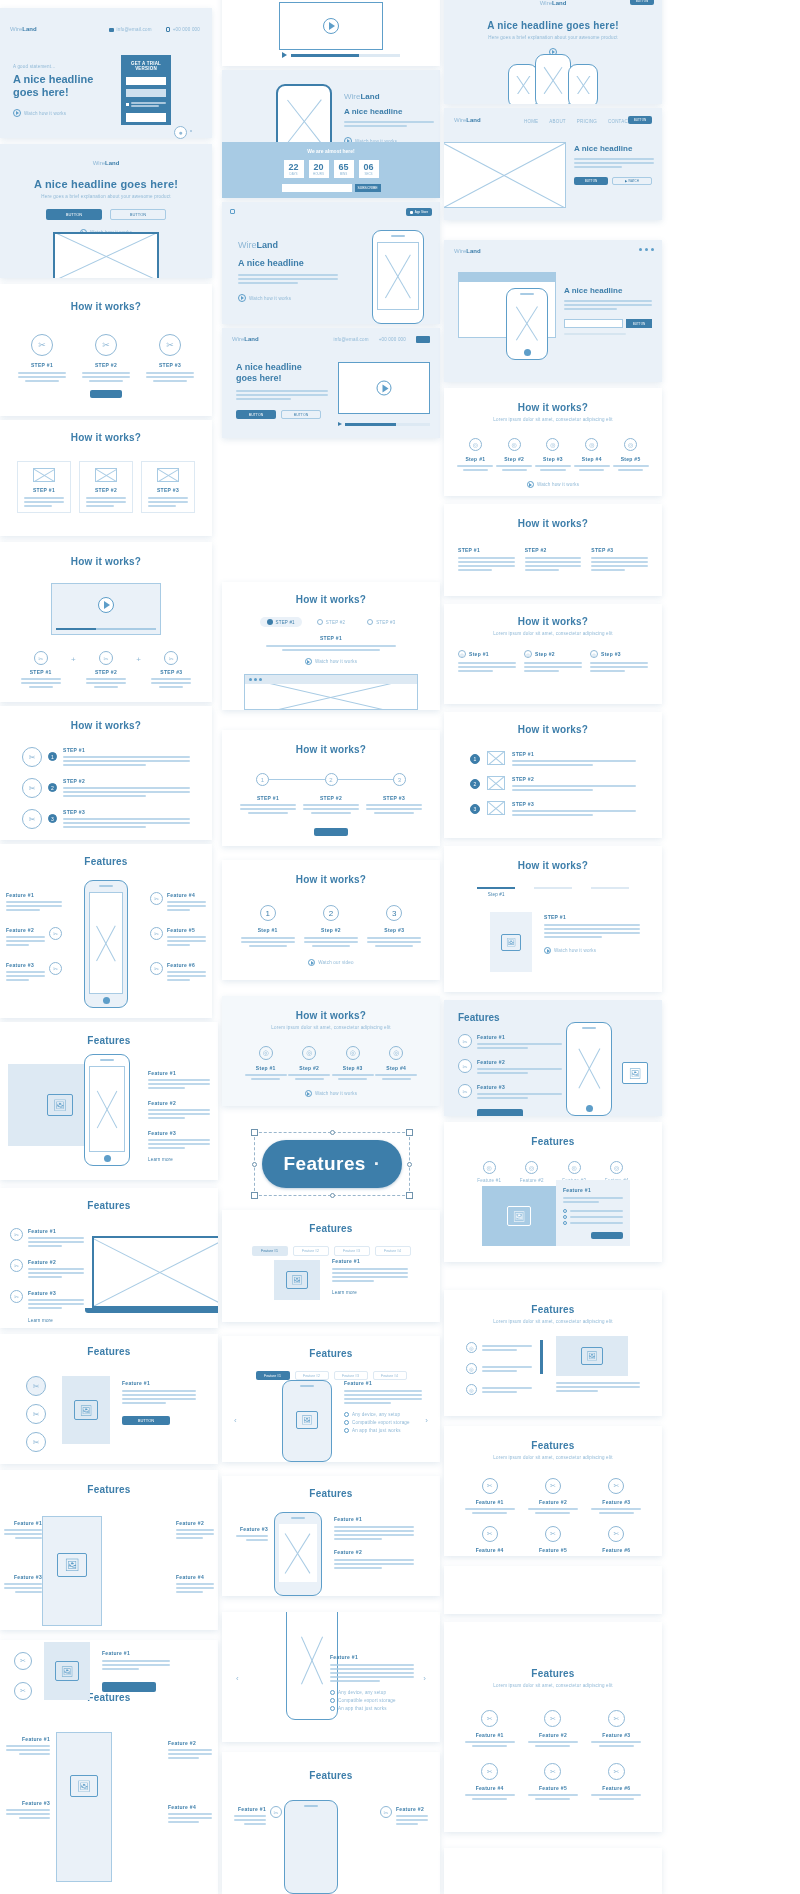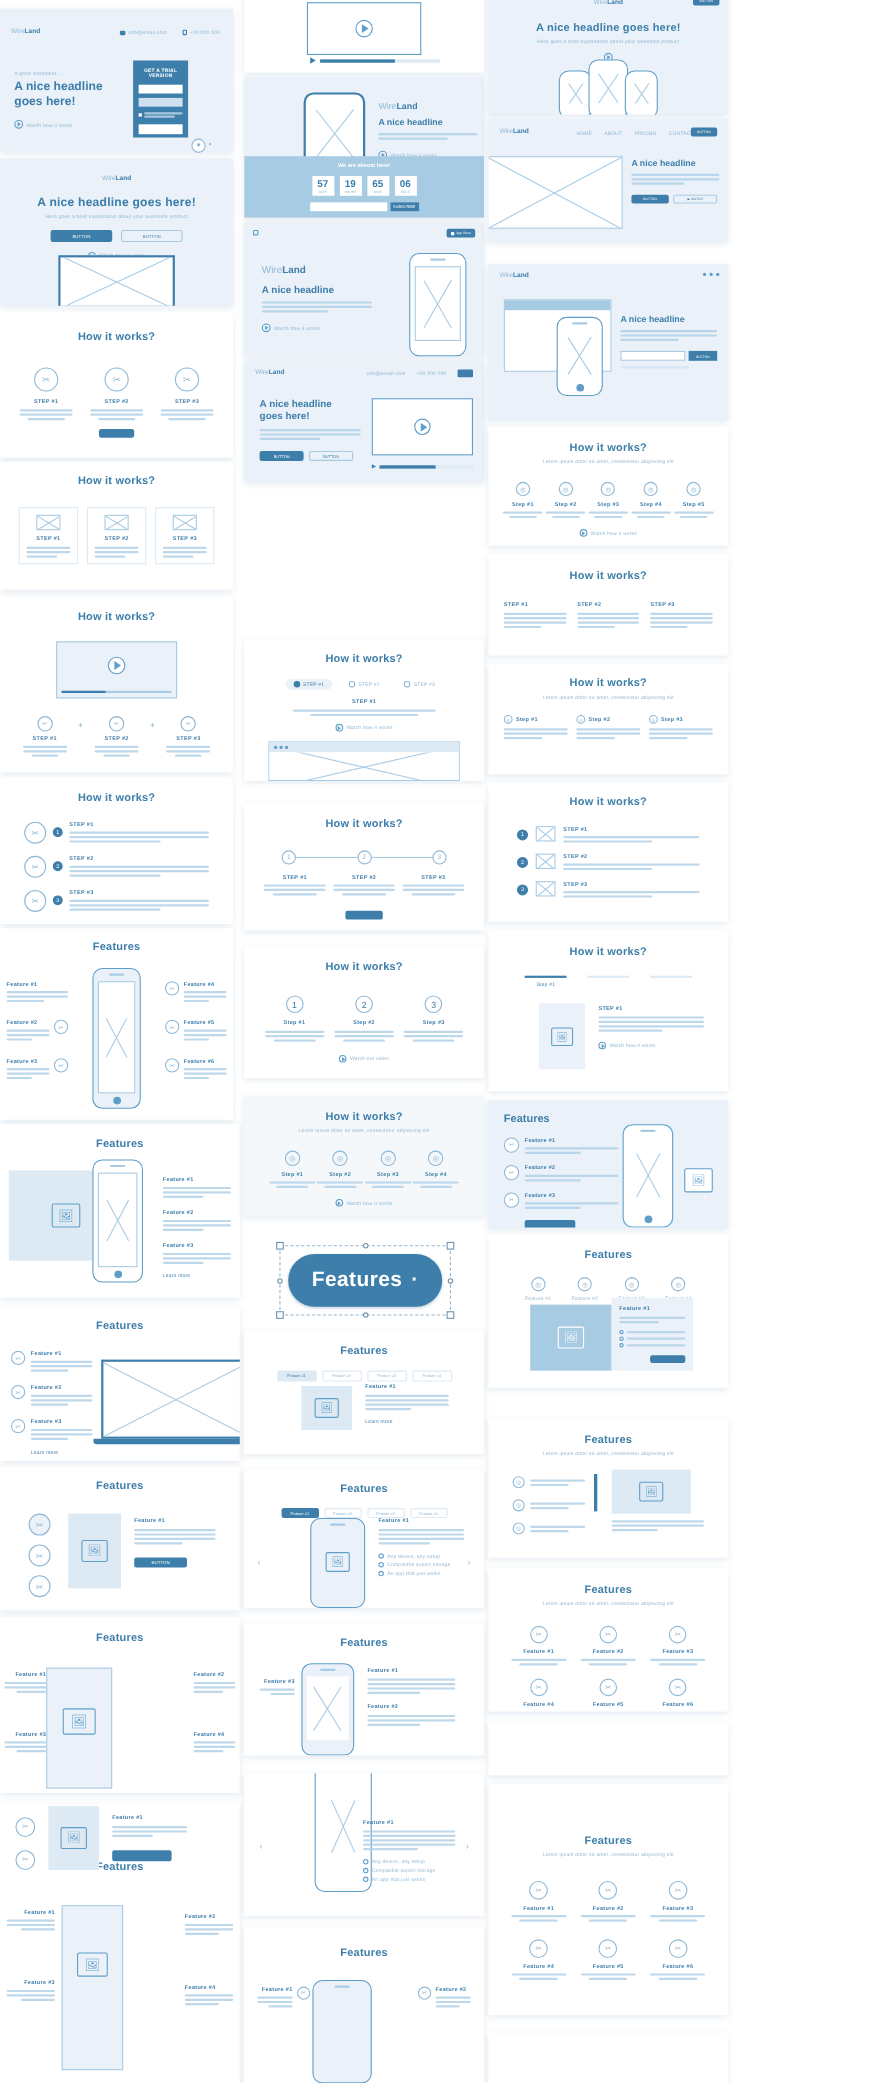--- a/index.html
+++ b/index.html
@@ -679,25 +679,25 @@
         <div class="play" style="width:8px;height:8px;">
             <span style="border-width:2px 0 2px 3px;margin-left:1px"></span>
           </div>
         <span class="mini">Watch how it works</span>
       </div>
     </div>
     <div style="position:absolute;left:0;right:0;bottom:0;height:56px;background:var(--blue-soft);padding-top:6px;">
       <div style="font-size:5px;color:#fff;text-align:center;font-weight:bold;">We are almost here!</div>
       <div style="display:flex;gap:5px;justify-content:center;margin-top:6px;">
         <div style="width:20px;height:18px;background:#fff;text-align:center;padding-top:2px;">
-          <div style="font-size:9px;font-weight:bold;color:var(--blue);">57</div>
+          <div style="font-size:9px;font-weight:bold;color:var(--blue);">22</div>
           <div style="font-size:3px;color:var(--ink-soft);">DAYS</div>
         </div>
         <div style="width:20px;height:18px;background:#fff;text-align:center;padding-top:2px;">
-          <div style="font-size:9px;font-weight:bold;color:var(--blue);">19</div>
+          <div style="font-size:9px;font-weight:bold;color:var(--blue);">20</div>
           <div style="font-size:3px;color:var(--ink-soft);">HOURS</div>
         </div>
         <div style="width:20px;height:18px;background:#fff;text-align:center;padding-top:2px;">
           <div style="font-size:9px;font-weight:bold;color:var(--blue);">65</div>
           <div style="font-size:3px;color:var(--ink-soft);">MINS</div>
         </div>
         <div style="width:20px;height:18px;background:#fff;text-align:center;padding-top:2px;">
           <div style="font-size:9px;font-weight:bold;color:var(--blue);">06</div>
           <div style="font-size:3px;color:var(--ink-soft);">SECS</div>
         </div>

